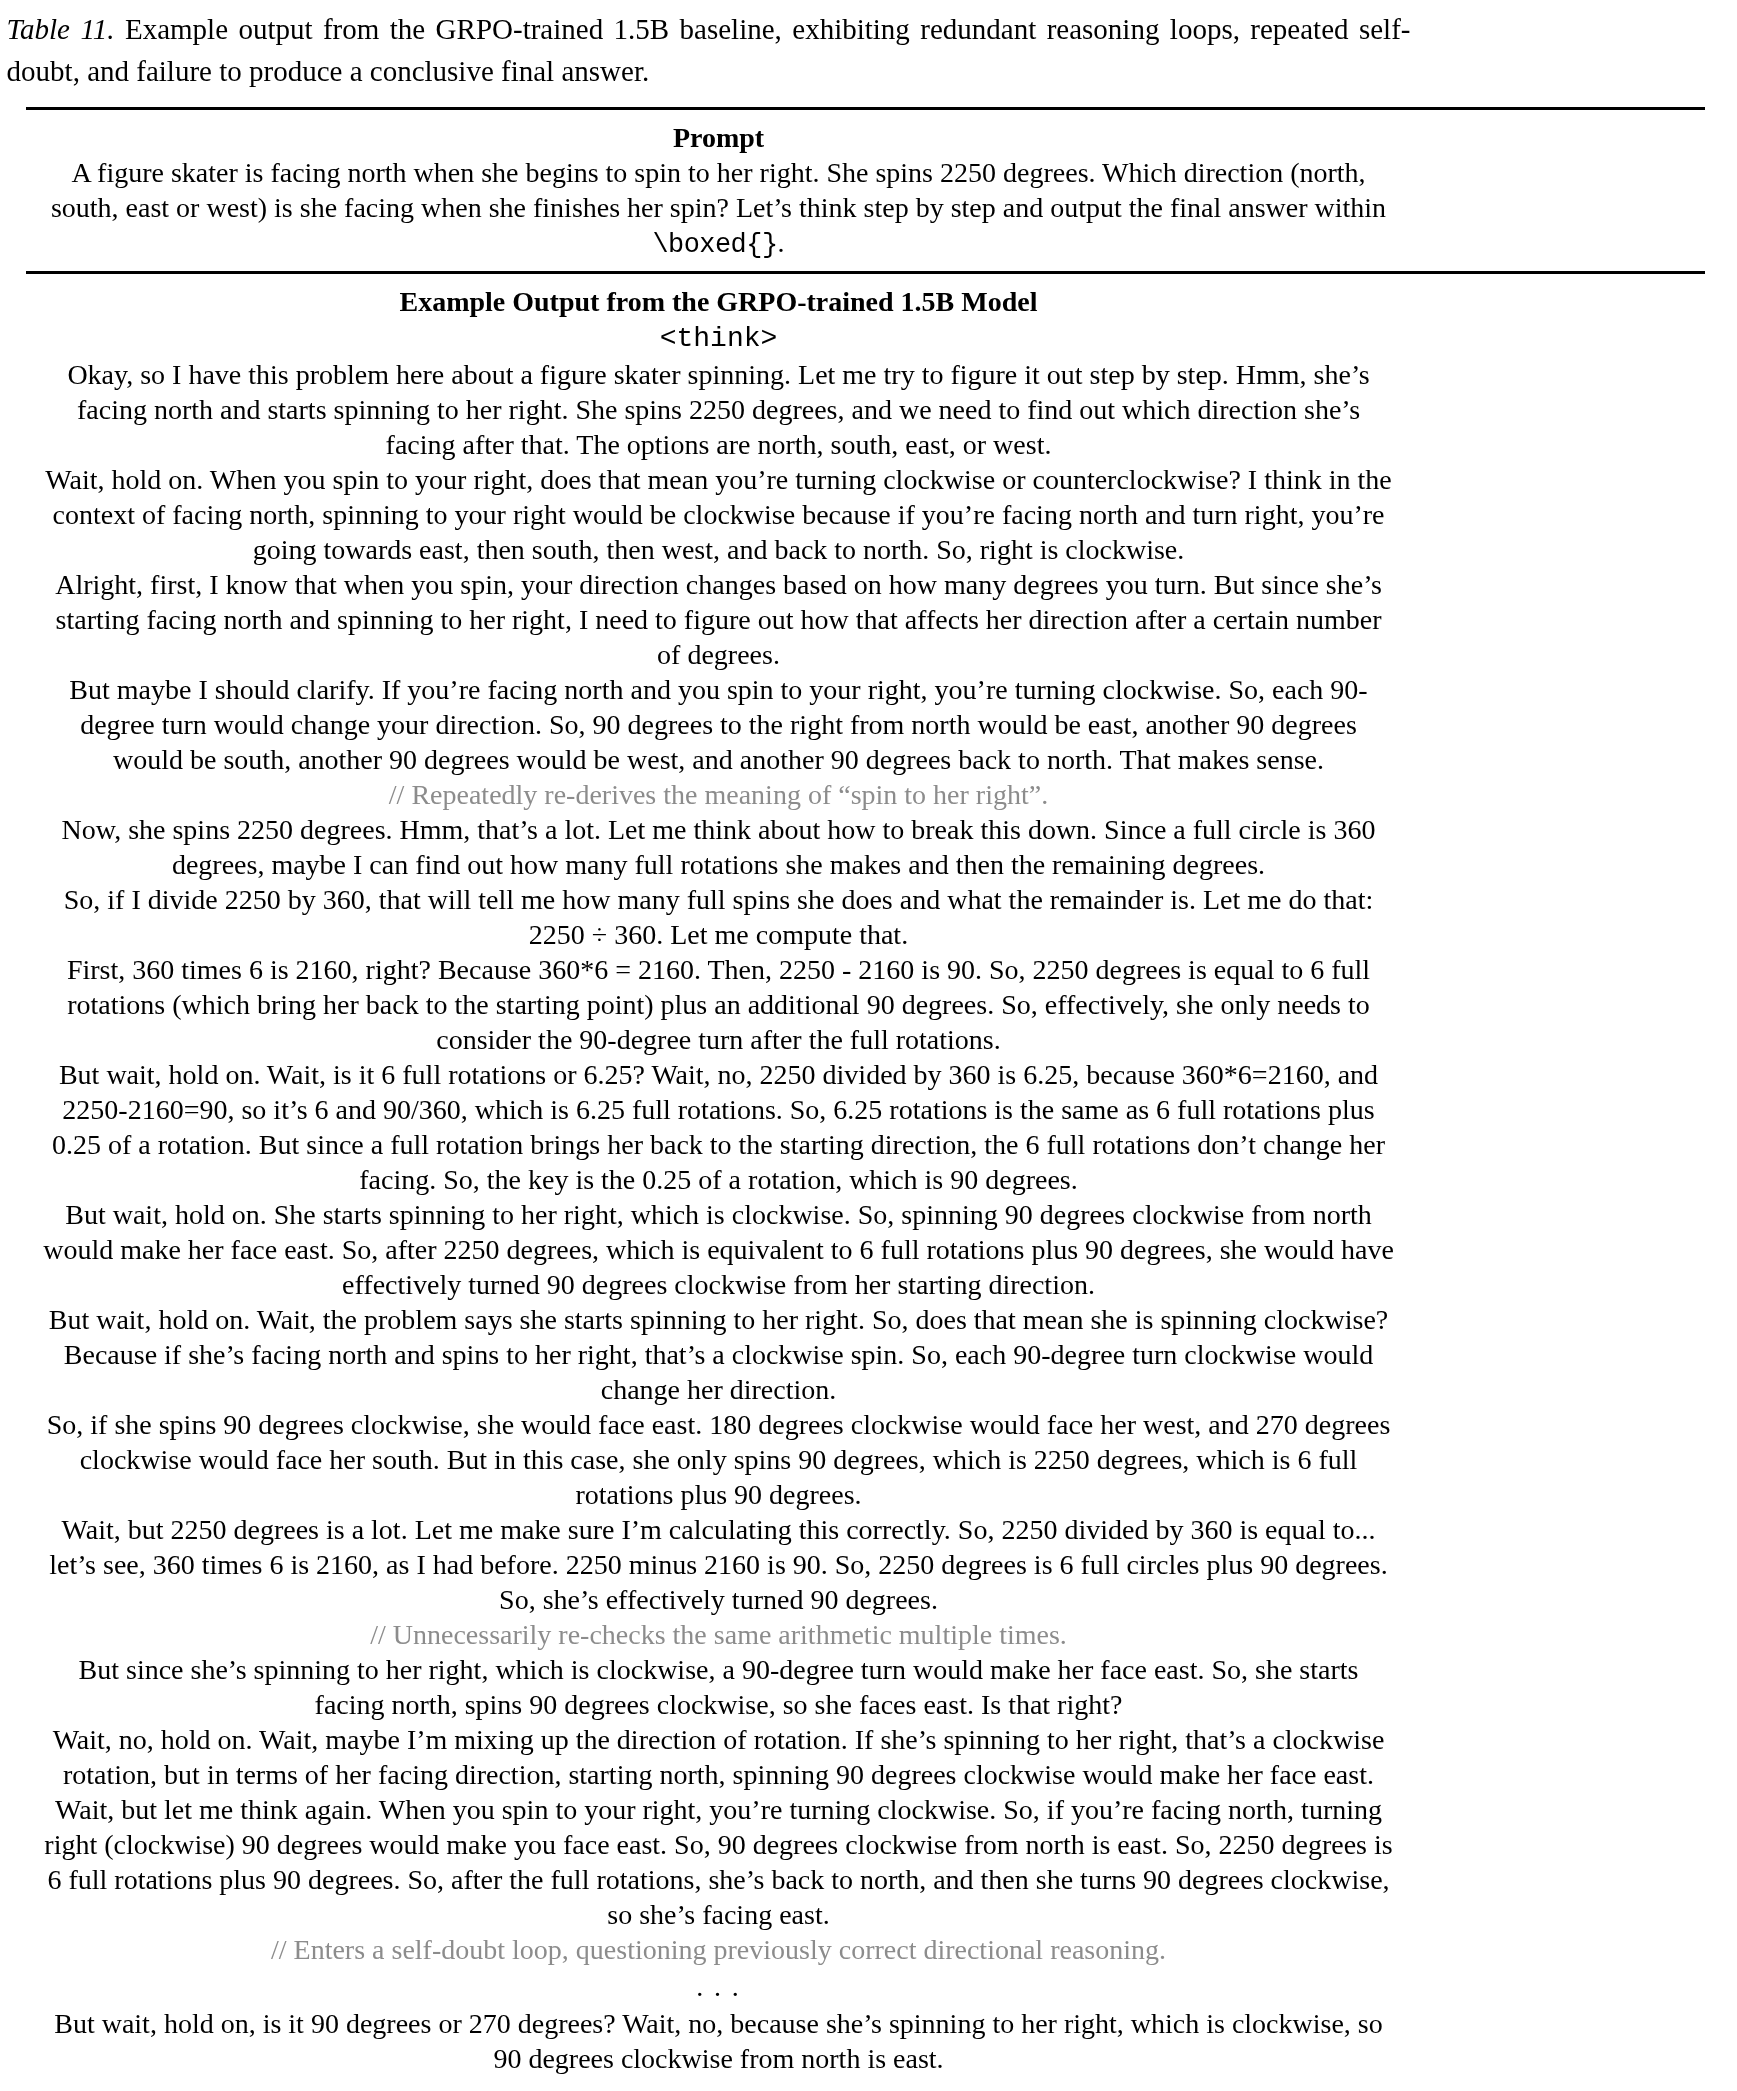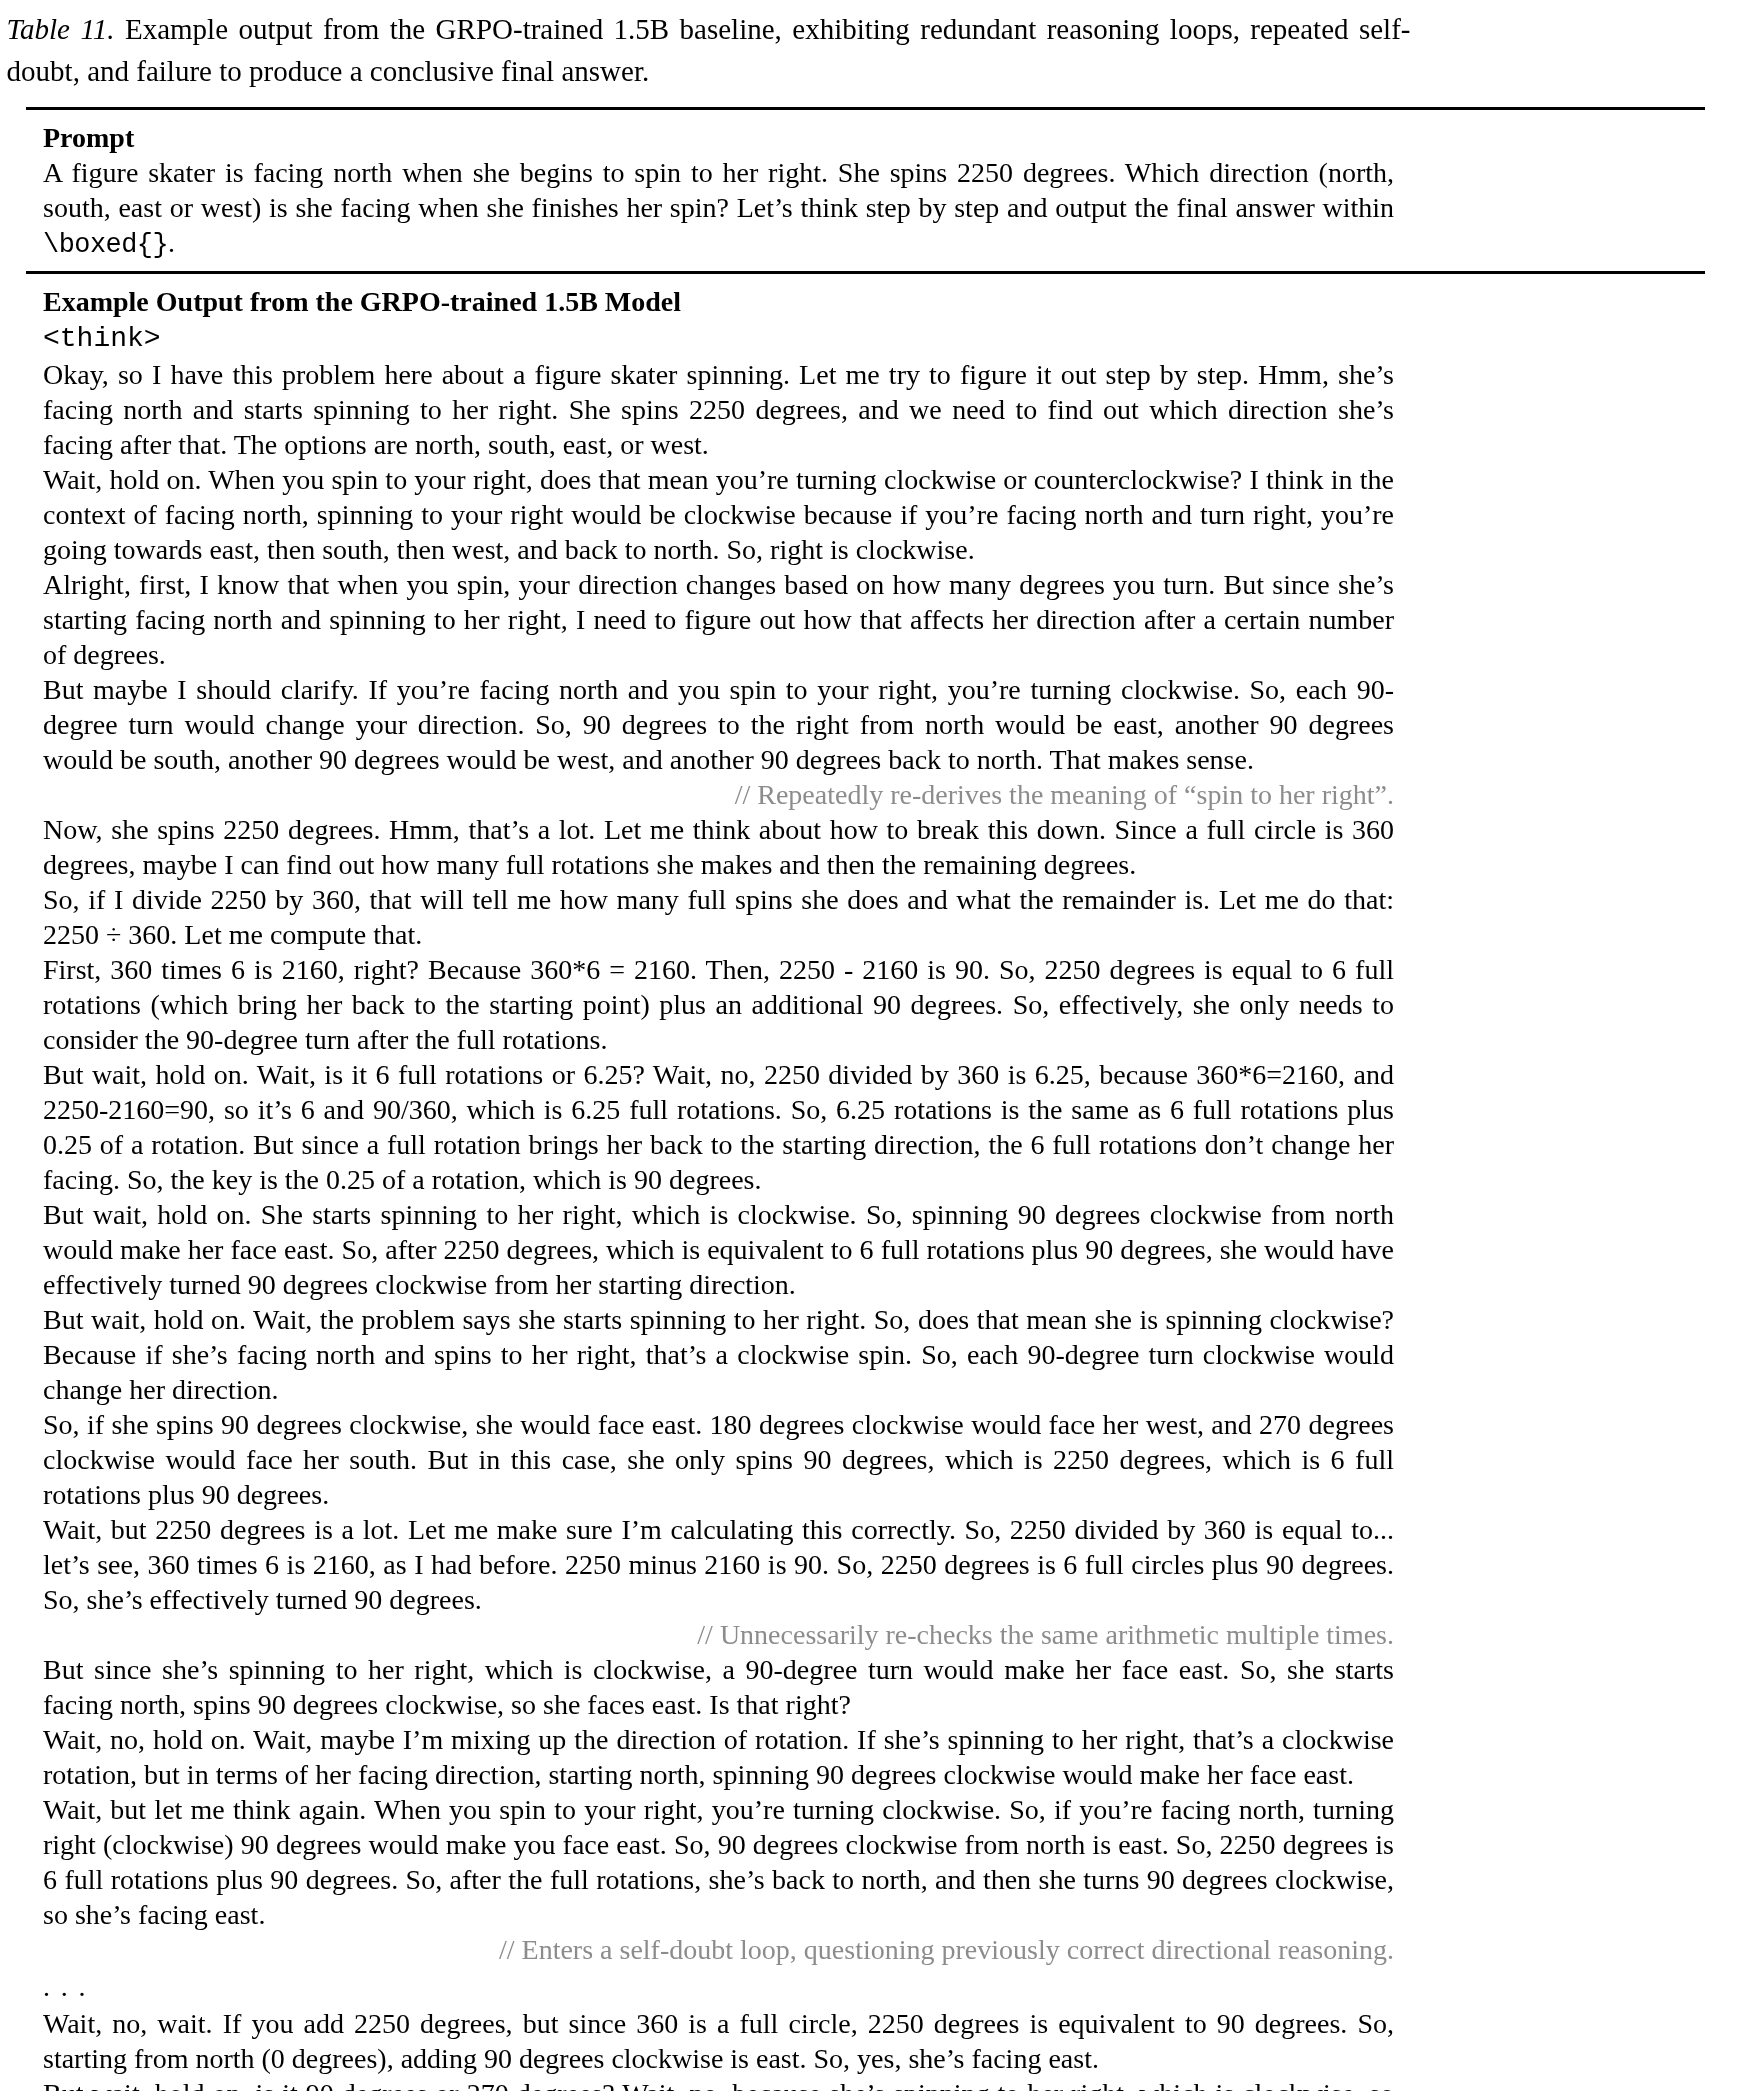--- a/index.html
+++ b/index.html
@@ -34,21 +34,21 @@
     width: 1679px;
   }
   .rule-top    { height: 3.8px; margin-top: 15px; }
   .rule-mid    { height: 2.8px; margin-top: 8.5px; }
   .rule-bottom { height: 4.7px; margin-top: 15px; }
   .section {
     margin: 0 43px 0 43px;
     font-size: 28px;
     line-height: 35px;
   }
-  .section p { margin: 0; }
+  .section p { margin: 0; text-align: center; }
   .heading {
     font-weight: bold;
     margin-top: 9.5px !important;
   }
   .mono {
     font-family: "Liberation Mono", monospace;
     font-size: 0.96em;
     letter-spacing: -0.5px;
   }
   .think-line {
@@ -103,21 +103,20 @@
         <p class="para">But wait, hold on. She starts spinning to her right, which is clockwise. So, spinning 90 degrees clockwise from north would make her face east. So, after 2250 degrees, which is equivalent to 6 full rotations plus 90 degrees, she would have effectively turned 90 degrees clockwise from her starting direction.</p>
         <p class="para">But wait, hold on. Wait, the problem says she starts spinning to her right. So, does that mean she is spinning clockwise? Because if she’s facing north and spins to her right, that’s a clockwise spin. So, each 90-degree turn clockwise would change her direction.</p>
         <p class="para">So, if she spins 90 degrees clockwise, she would face east. 180 degrees clockwise would face her west, and 270 degrees clockwise would face her south. But in this case, she only spins 90 degrees, which is 2250 degrees, which is 6 full rotations plus 90 degrees.</p>
         <p class="para">Wait, but 2250 degrees is a lot. Let me make sure I’m calculating this correctly. So, 2250 divided by 360 is equal to... let’s see, 360 times 6 is 2160, as I had before. 2250 minus 2160 is 90. So, 2250 degrees is 6 full circles plus 90 degrees. So, she’s effectively turned 90 degrees.</p>
         <p class="annotation">// Unnecessarily re-checks the same arithmetic multiple times.</p>
         <p class="para">But since she’s spinning to her right, which is clockwise, a 90-degree turn would make her face east. So, she starts facing north, spins 90 degrees clockwise, so she faces east. Is that right?</p>
         <p class="para">Wait, no, hold on. Wait, maybe I’m mixing up the direction of rotation. If she’s spinning to her right, that’s a clockwise rotation, but in terms of her facing direction, starting north, spinning 90 degrees clockwise would make her face east.</p>
         <p class="para">Wait, but let me think again. When you spin to your right, you’re turning clockwise. So, if you’re facing north, turning right (clockwise) 90 degrees would make you face east. So, 90 degrees clockwise from north is east. So, 2250 degrees is 6 full rotations plus 90 degrees. So, after the full rotations, she’s back to north, and then she turns 90 degrees clockwise, so she’s facing east.</p>
         <p class="annotation">// Enters a self-doubt loop, questioning previously correct directional reasoning.</p>
         <p class="ellipsis">. . .</p>
-        <p class="para">Wait, no, wait. If you add 2250 degrees, but since 360 is a full circle, 2250 degrees is equivalent to 90 degrees. So, starting from north (0 degrees), adding 90 degrees clockwise is east. So, yes, she’s facing east.</p>
         <p class="para">But wait, hold on, is it 90 degrees or 270 degrees? Wait, no, because she’s spinning to her right, which is clockwise, so 90 degrees clockwise from north is east.</p>
         <p class="ellipsis">. . .</p>
       </div>
   </div>
 
   <div class="rule rule-bottom"></div>
 
 </div>
 
 

